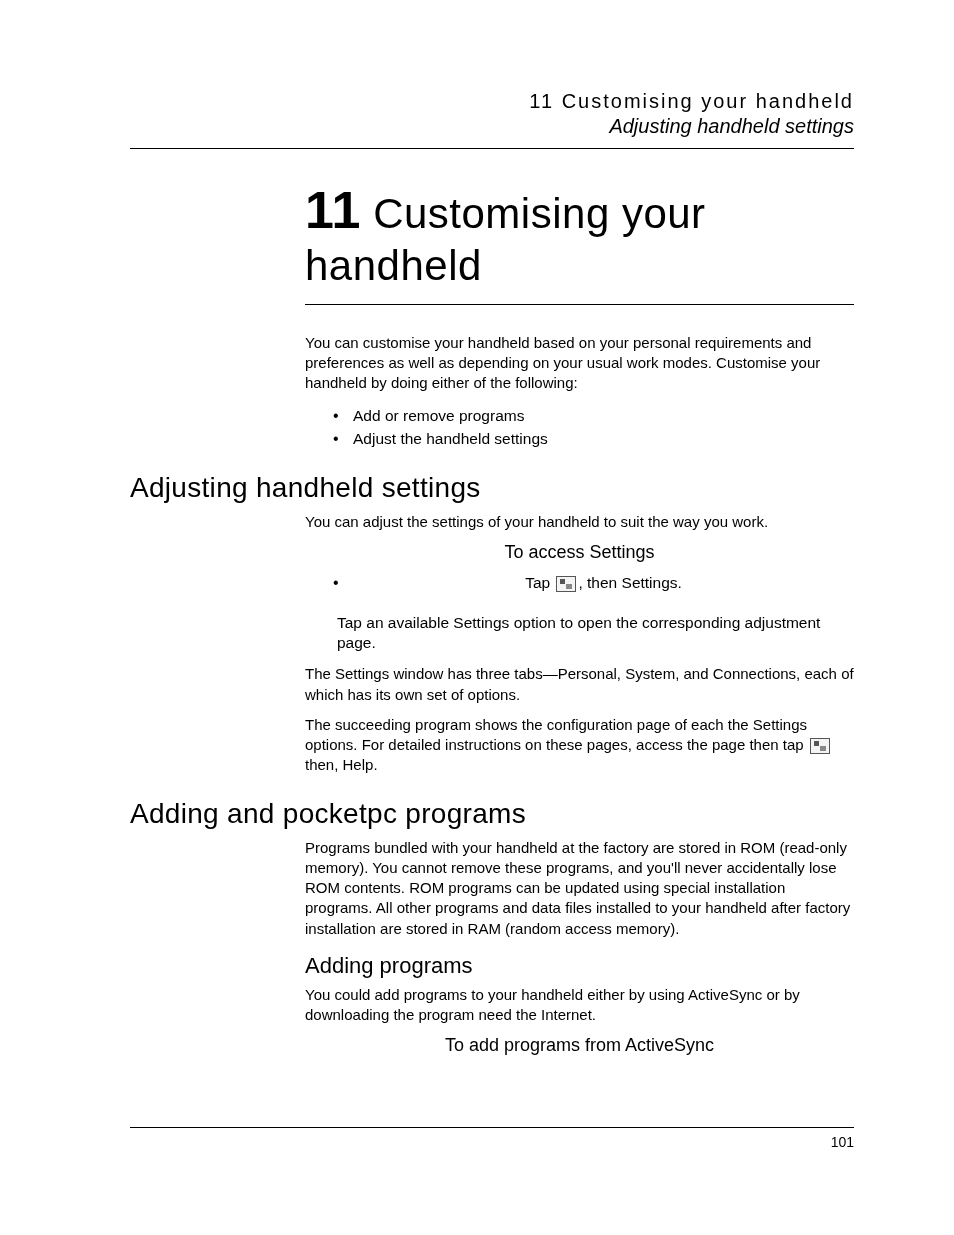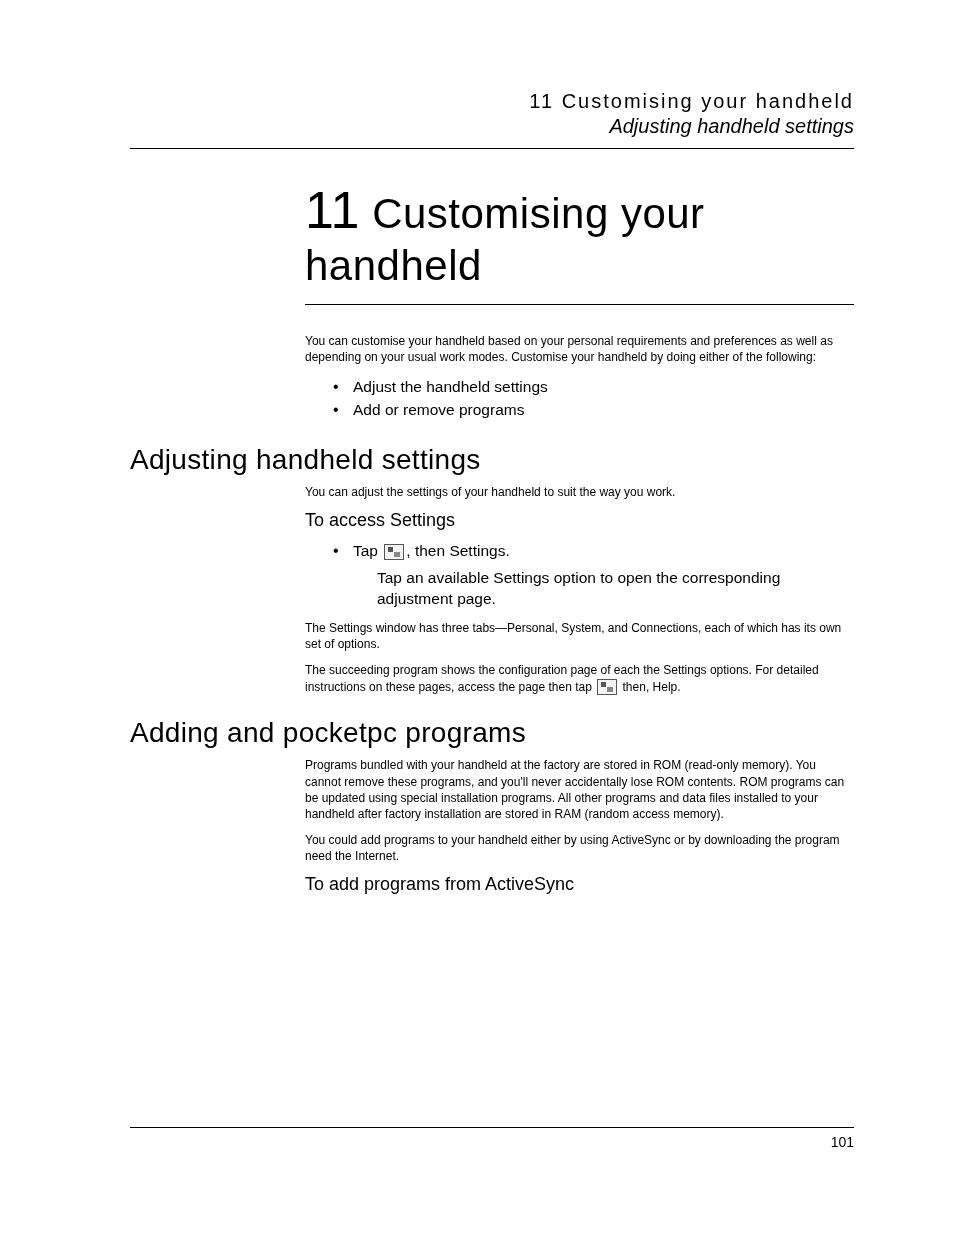--- a/index.html
+++ b/index.html
@@ -35,31 +35,31 @@
   }
   .chapter-title {
     font-size: 42px;
     font-weight: 300;
     line-height: 1.2;
     margin: 30px 0 12px 175px;
     letter-spacing: 0.5px;
   }
   .chapter-num {
     font-size: 52px;
-    font-weight: 400;
+    font-weight: 700;
   }
   .rule-under-title {
     border-top: 1.5px solid #000;
     margin: 0 0 28px 175px;
   }
   .body-block {
     margin-left: 175px;
   }
   .para {
-    font-size: 12px;
+    font-size: 15px;
     line-height: 1.35;
     margin-bottom: 10px;
   }
   .bullets {
     list-style: none;
     margin: 6px 0 18px 28px;
   }
   .bullets li {
     font-size: 15.5px;
     line-height: 1.5;
@@ -80,20 +80,21 @@
   }
   .h2-section {
     font-size: 22px;
     font-weight: 300;
     margin: 14px 0 6px 0;
   }
   .h3-section {
     font-size: 18px;
     font-weight: 400;
     margin: 10px 0 8px 0;
+    text-align: center;
   }
   .inline-icon {
     display: inline-block;
     width: 20px;
     height: 16px;
     border: 1px solid #555;
     vertical-align: middle;
     position: relative;
     background: #f4f4f4;
     margin: 0 2px;
@@ -106,21 +107,21 @@
     background: #555;
   }
   .inline-icon::after {
     content: "";
     position: absolute;
     right: 3px; bottom: 2px;
     width: 6px; height: 5px;
     background: #888;
   }
   .sub-indent {
-    margin-left: 72px;
+    margin-left: 32px;
     font-size: 15.5px;
     line-height: 1.35;
     margin-bottom: 10px;
   }
   .footer {
     position: absolute;
     bottom: 85px;
     left: 130px;
     right: 100px;
   }
@@ -147,44 +148,45 @@
 
   <h1 class="chapter-title">
     <span class="chapter-num">11</span>
     <span>Customising your handheld</span>
   </h1>
   <div class="rule-under-title"></div>
 
   <div class="body-block">
     <p class="para">You can customise your handheld based on your personal requirements and preferences as well as depending on your usual work modes. Customise your handheld by doing either of the following:</p>
     <ul class="bullets">
+      <li>Add or remove programs</li>
       <li>Adjust the handheld settings</li>
-      <li>Add or remove programs</li>
     </ul>
   </div>
 
   <h2 class="h1-section">Adjusting handheld settings</h2>
   <div class="body-block">
     <p class="para">You can adjust the settings of your handheld to suit the way you work.</p>
     <h3 class="h3-section">To access Settings</h3>
-    <ul class="bullets" style="margin-bottom:6px;">
+    <ul class="bullets" style="margin-bottom:18px;text-align:center;">
       <li>
         <span>Tap </span><span class="inline-icon"></span><span>, then Settings.</span>
       </li>
     </ul>
     <p class="sub-indent">Tap an available Settings option to open the corresponding adjustment page.</p>
     <p class="para">The Settings window has three tabs—Personal, System, and Connections, each of which has its own set of options.</p>
     <p class="para">
       <span>The succeeding program shows the configuration page of each the Settings options. For detailed instructions on these pages, access the page then tap </span><span class="inline-icon"></span><span> then, Help.</span>
     </p>
   </div>
 
   <h2 class="h1-section">Adding and pocketpc programs</h2>
   <div class="body-block">
     <p class="para">Programs bundled with your handheld at the factory are stored in ROM (read-only memory). You cannot remove these programs, and you'll never accidentally lose ROM contents. ROM programs can be updated using special installation programs. All other programs and data files installed to your handheld after factory installation are stored in RAM (random access memory).</p>
+    <h3 class="h2-section">Adding programs</h3>
     <p class="para">You could add programs to your handheld either by using ActiveSync or by downloading the program need the Internet.</p>
     <h4 class="h3-section">To add programs from ActiveSync</h4>
   </div>
 
 </div>
 
 <div class="footer">
   <div class="footer-rule"></div>
   <div class="page-num">101</div>
 </div>

